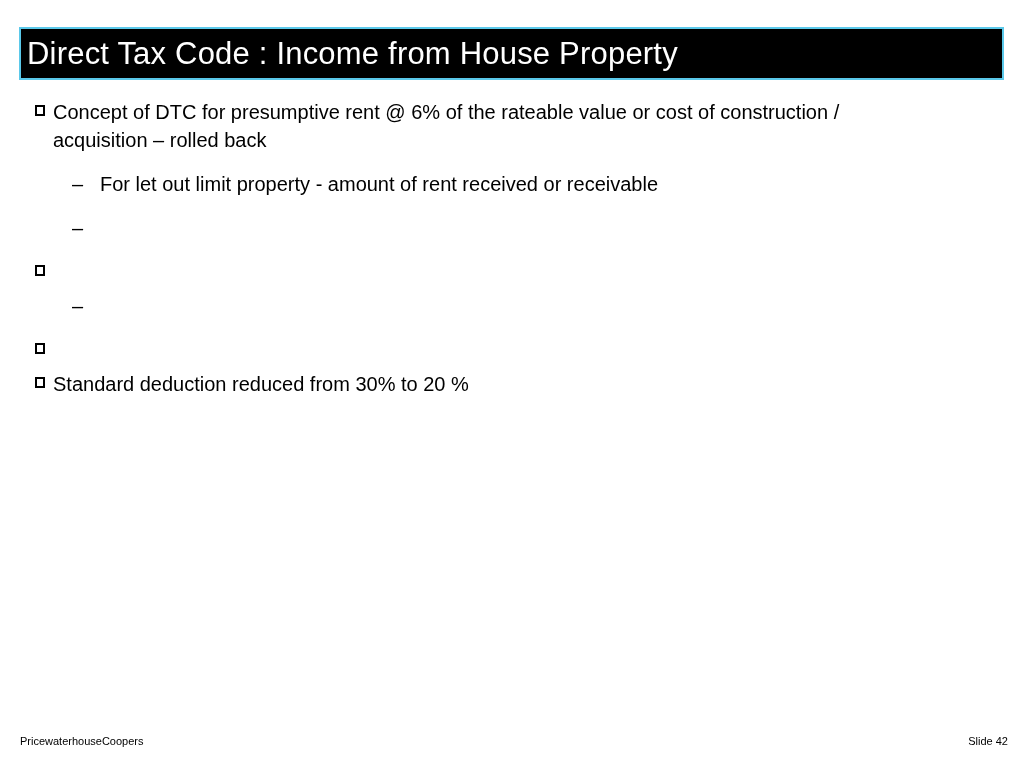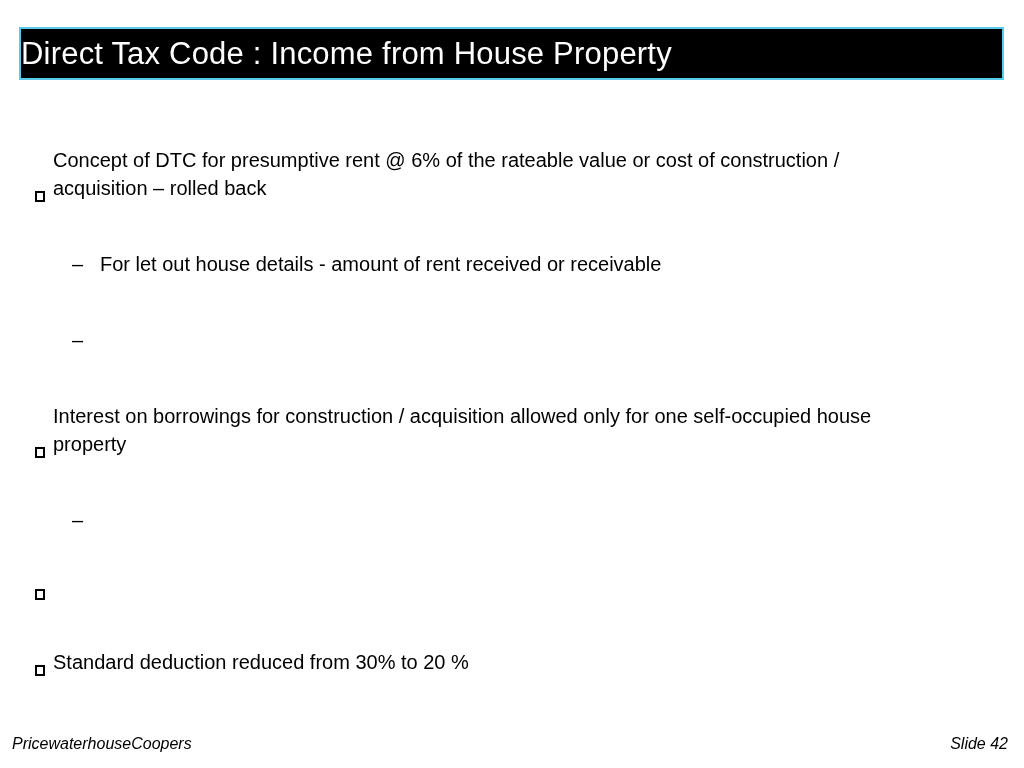--- a/index.html
+++ b/index.html
@@ -22,40 +22,40 @@
     overflow:hidden;
   }
   .title-bar{
     position:absolute;
     left:19px;top:27px;
     width:985px;height:53px;
     background:var(--title-bg);
     border:2px solid var(--title-border);
     display:flex;
     align-items:center;
+    padding-left:6px;
   }
   .title-bar .title-text{
     color:var(--title-text);
     font-size:31px;
     line-height:1;
     white-space:nowrap;
     letter-spacing:0.2px;
   }
   .content{
     position:absolute;
     left:35px;top:98px;right:18px;
     color:var(--body-text);
     font-size:20px;
     line-height:28px;
   }
   .item{
     display:flex;
-    align-items:flex-end;
+    align-items:flex-start;
     margin-bottom:16px;
-    margin-top:48px;
   }
   .item-text{
     white-space:pre-wrap;
   }
   .sq{
     flex:0 0 auto;
     width:10px;height:11px;
     border:2px solid var(--body-text);
     margin-top:7px;
     margin-right:8px;
@@ -63,27 +63,26 @@
   .item.l2{
     padding-left:37px;
   }
   .dash{
     flex:0 0 auto;
     width:12px;
     margin-right:16px;
   }
   .footer{
     position:absolute;
-    left:12px;right:16px;top:735px;
+    left:20px;right:16px;top:735px;
     display:flex;
     justify-content:space-between;
     align-items:baseline;
     color:var(--body-text);
-    font-size:16px;
-    font-style:italic;
+    font-size:11px;
   }
 </style>
 </head>
 <body>
 
 <div class="slide">
 
   <div class="title-bar">
     <span class="title-text">Direct Tax Code : Income from House Property</span>
   </div>
@@ -92,32 +91,30 @@
 
     <div class="item l1">
       <span class="sq"></span>
       <span class="item-text">Concept of DTC for presumptive rent @ 6% of the rateable value or cost of construction /
 acquisition – rolled back</span>
     </div>
 
 
     <div class="item l2">
       <span class="dash">–</span>
-      <span class="item-text">For let out house details - amount of rent received or receivable</span>
+      <span class="item-text">For let out limit property - amount of rent received or receivable</span>
     </div>
 
     <div class="item l2">
       <span class="dash">–</span>
     </div>
 
 
     <div class="item l1">
       <span class="sq"></span>
-      <span class="item-text">Interest on borrowings for construction / acquisition allowed only for one self-occupied house
-property</span>
     </div>
 
     <div class="item l2">
       <span class="dash">–</span>
     </div>
 
     <div class="item l1">
       <span class="sq"></span>
     </div>
 

